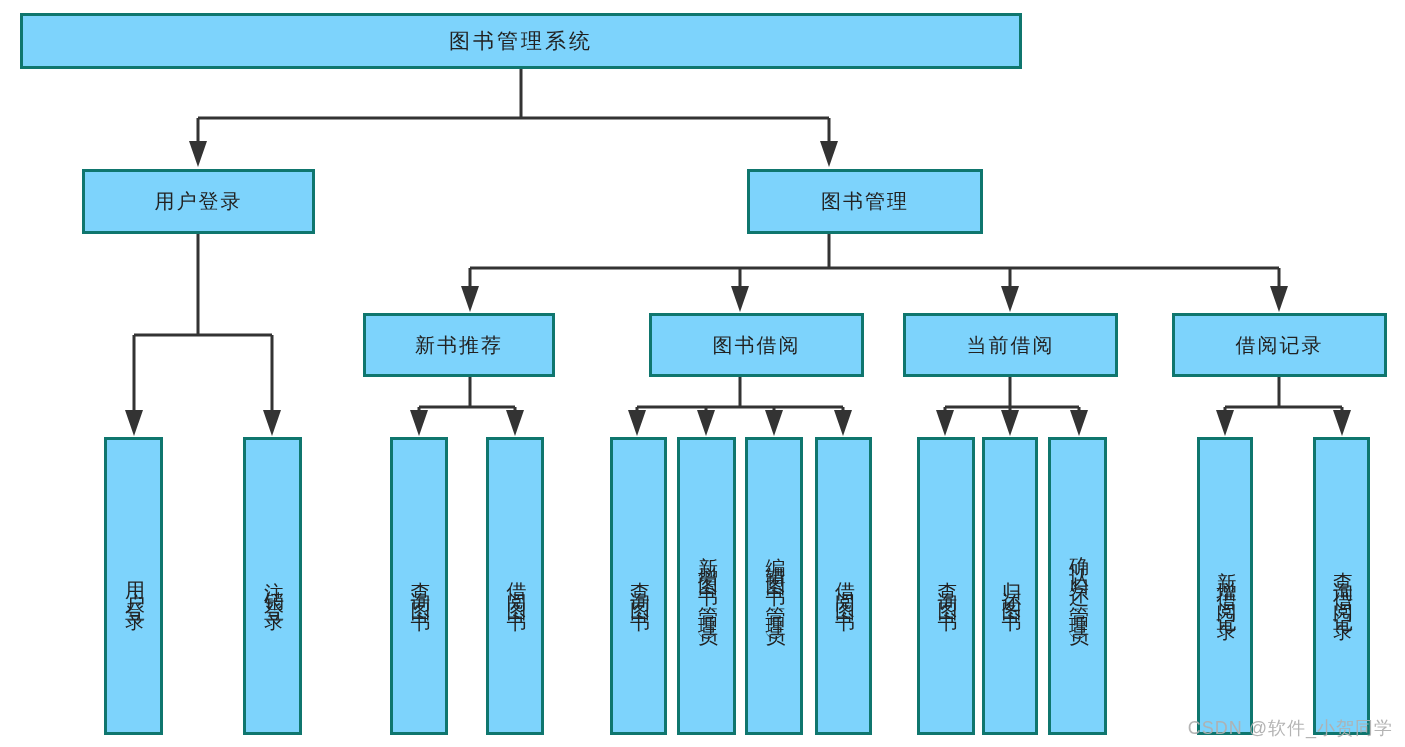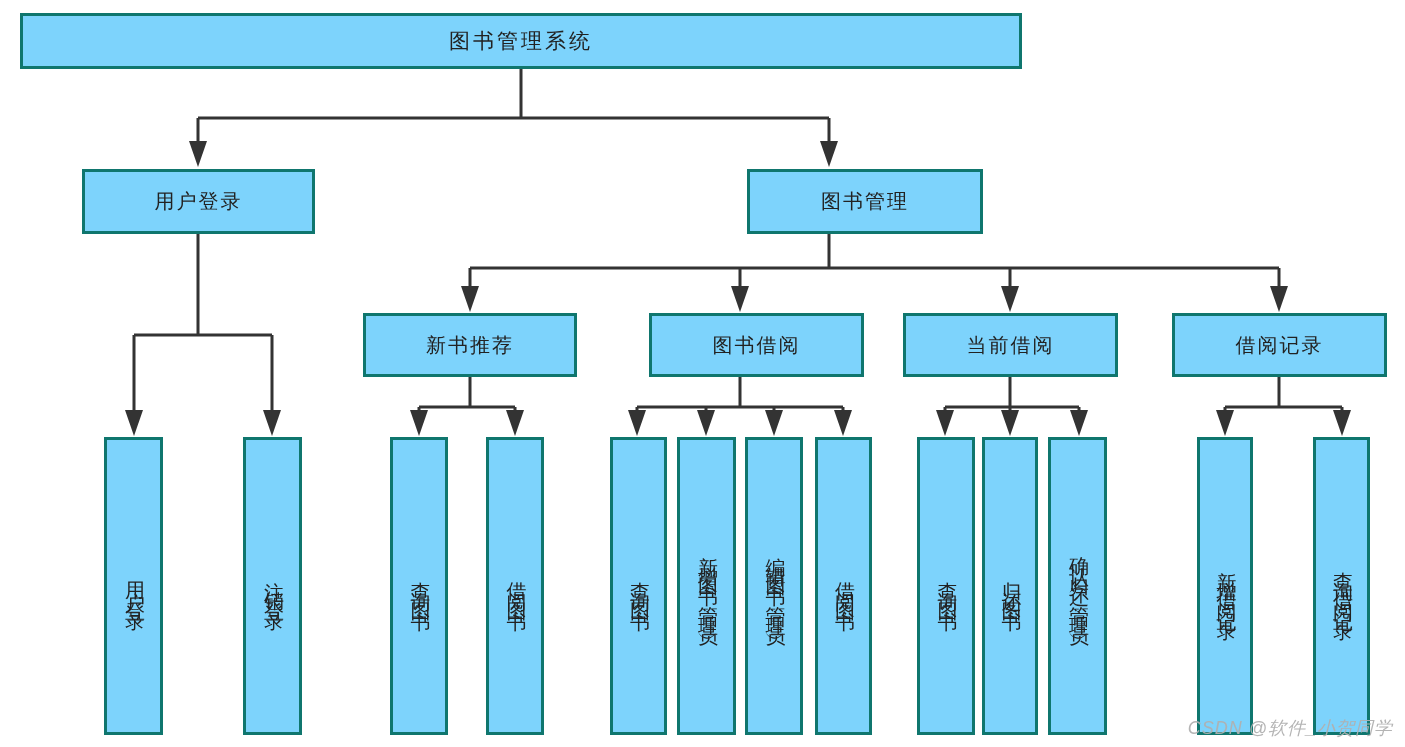--- a/index.html
+++ b/index.html
@@ -49,21 +49,20 @@
   }
   #watermark {
     position: absolute;
     right: 12px;
     bottom: 7px;
     font-size: 18px;
     letter-spacing: 1px;
     color: rgba(176,176,176,0.95);
     z-index: 5;
     white-space: nowrap;
-    font-style: italic;
   }
 </style>
 </head>
 <body>
 
 <div id="canvas">
 
   <svg id="connectors" viewBox="0 0 1405 747" xmlns="http://www.w3.org/2000/svg">
     <g>
       <path d="M521 69 V118 M198 118 H829 M198 118 V145 M829 118 V145"></path>
@@ -105,21 +104,21 @@
       <polygon points="1216,410 1234,410 1225,436"></polygon>
       <polygon points="1333,410 1351,410 1342,436"></polygon>
     </g>
   </svg>
 
   <div class="node title" style="left:20px; top:13px; width:1002px; height:56px;">图书管理系统</div>
 
   <div class="node h" style="left:82px; top:169px; width:233px; height:65px;">用户登录</div>
   <div class="node h" style="left:711px; top:169px; width:236px; height:65px;margin-left:36px;">图书管理</div>
 
-  <div class="node h" style="left:363px; top:313px; width:214px; height:64px;">新书推荐</div>
+  <div class="node h" style="left:363px; top:313px; width:192px; height:64px;">新书推荐</div>
   <div class="node h" style="left:633px; top:313px; width:215px; height:64px;margin-left:16px;">图书借阅</div>
   <div class="node h" style="left:1172px; top:313px; width:215px; height:64px;">借阅记录</div>
   <div class="node h" style="left:903px; top:313px; width:215px; height:64px;">当前借阅</div>
 
   <div class="node leaf" style="left:104px; top:437px; width:59px; height:298px;">用户登录</div>
   <div class="node leaf" style="left:243px; top:437px; width:59px; height:298px;">注销登录</div>
 
   <div class="node leaf" style="left:390px; top:437px; width:58px; height:298px;">查询图书</div>
   <div class="node leaf" style="left:486px; top:437px; width:58px; height:298px;">借阅图书</div>
 

